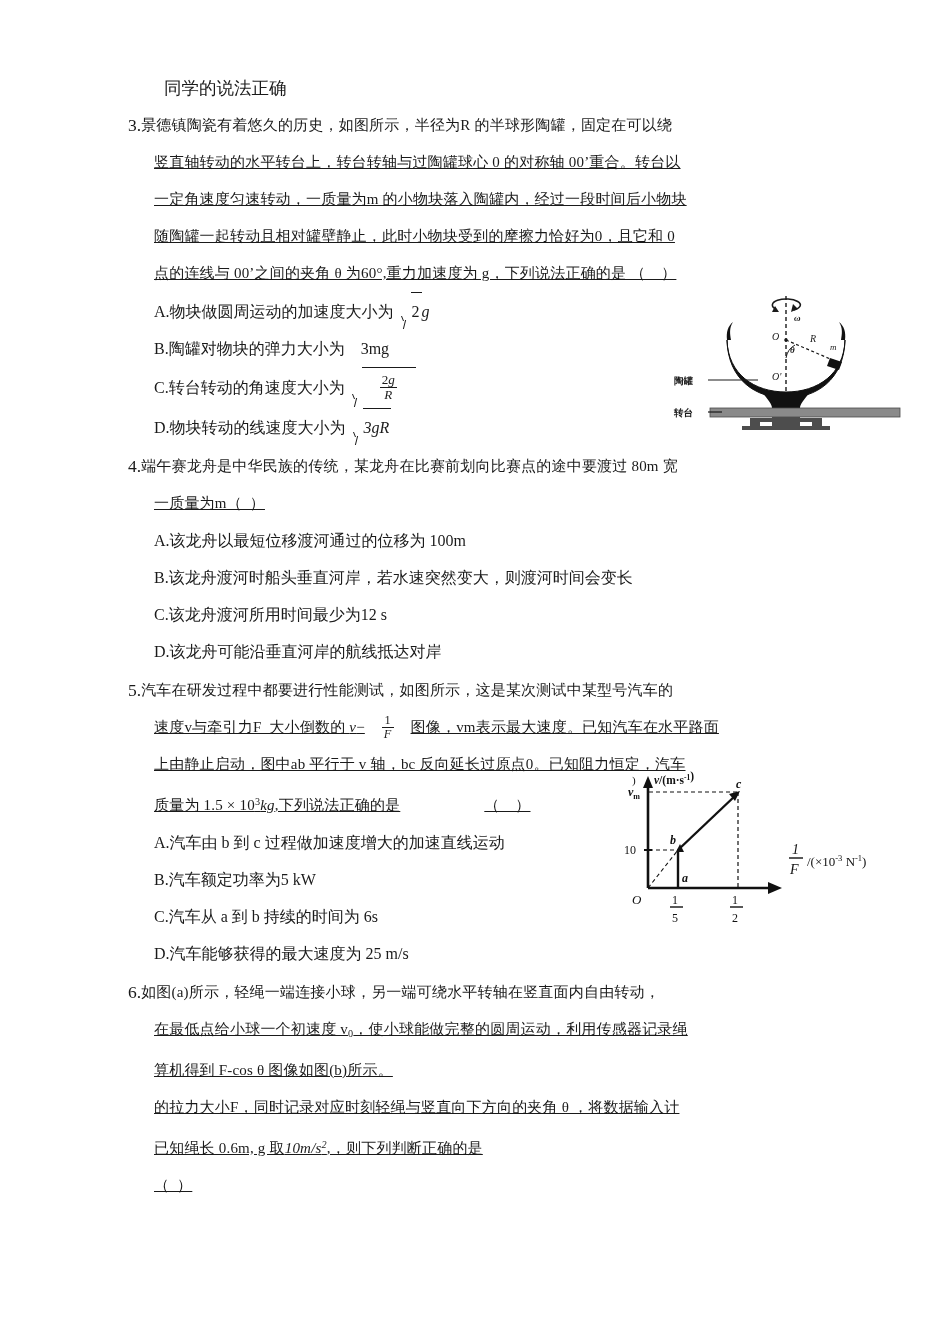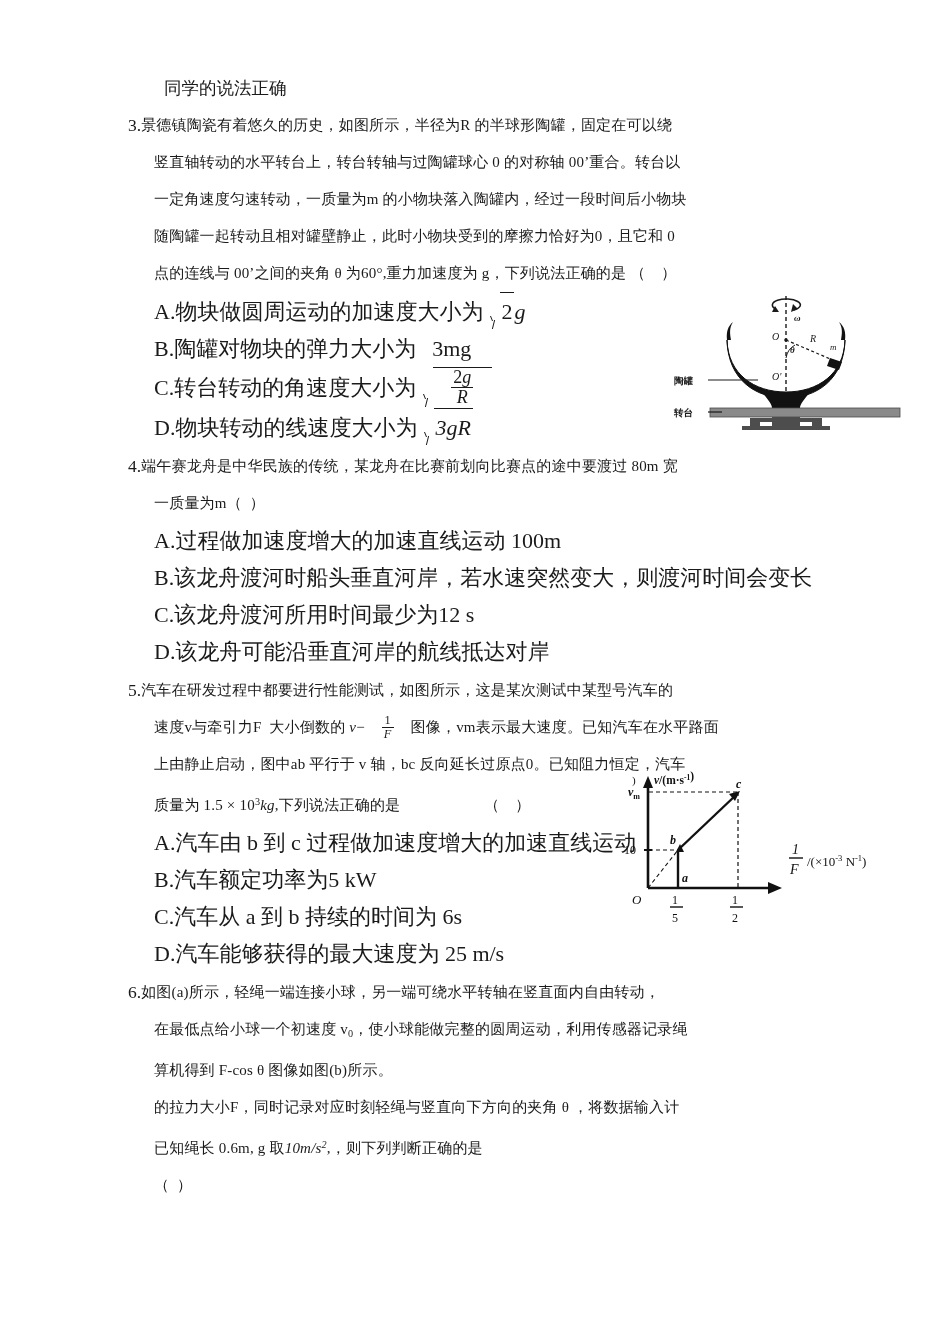--- a/index.html
+++ b/index.html
@@ -38,24 +38,24 @@
     display: flex;
     align-items: flex-start;
   }
   .q-num {
     flex: 0 0 auto;
     font-size: 17.5px;
     line-height: 37px;
     font-family: "Liberation Serif", serif;
   }
   .q-text { flex: 1 1 auto; }
-  .indent { padding-left: 26px; }
+  .indent { padding-left: 26px; text-decoration: underline; }
   .opt {
     padding-left: 26px;
-    font-size: 22px;
+    font-size: 16px;
     line-height: 37px;
   }
   .intro {
     padding-left: 36px;
     font-size: 17.5px;
     line-height: 37px;
   }
   .sp { display: inline-block; width: 8px; }
   .spw { display: inline-block; width: 16px; }
 
@@ -156,21 +156,21 @@
 
     <div class="q-block" style="margin-top:2px;">
       <div class="q-first">
         <div class="q-num">4.</div>
         <div class="q-text">
           <div class="line">端午赛龙舟是中华民族的传统，某龙舟在比赛前划向比赛点的途中要渡过 80m 宽</div>
         </div>
       </div>
       <div class="line indent">一质量为m（  ）</div>
 
-      <div class="opt"><span>A.</span><span>过程做加速度增大的加速直线运动  100m</span></div>
+      <div class="opt"><span>A.</span><span>该龙舟以最短位移渡河通过的位移为  100m</span></div>
       <div class="opt"><span>B.</span><span>该龙舟渡河时船头垂直河岸，若水速突然变大，则渡河时间会变长</span></div>
       <div class="opt"><span>C.</span><span>该龙舟渡河所用时间最少为12  s</span></div>
       <div class="opt"><span>D.</span><span>该龙舟可能沿垂直河岸的航线抵达对岸</span></div>
     </div>
 
     <div class="q-block" style="margin-top:2px;">
       <div class="q-first">
         <div class="q-num">5.</div>
         <div class="q-text">
           <div class="line">汽车在研发过程中都要进行性能测试，如图所示，这是某次测试中某型号汽车的</div>

